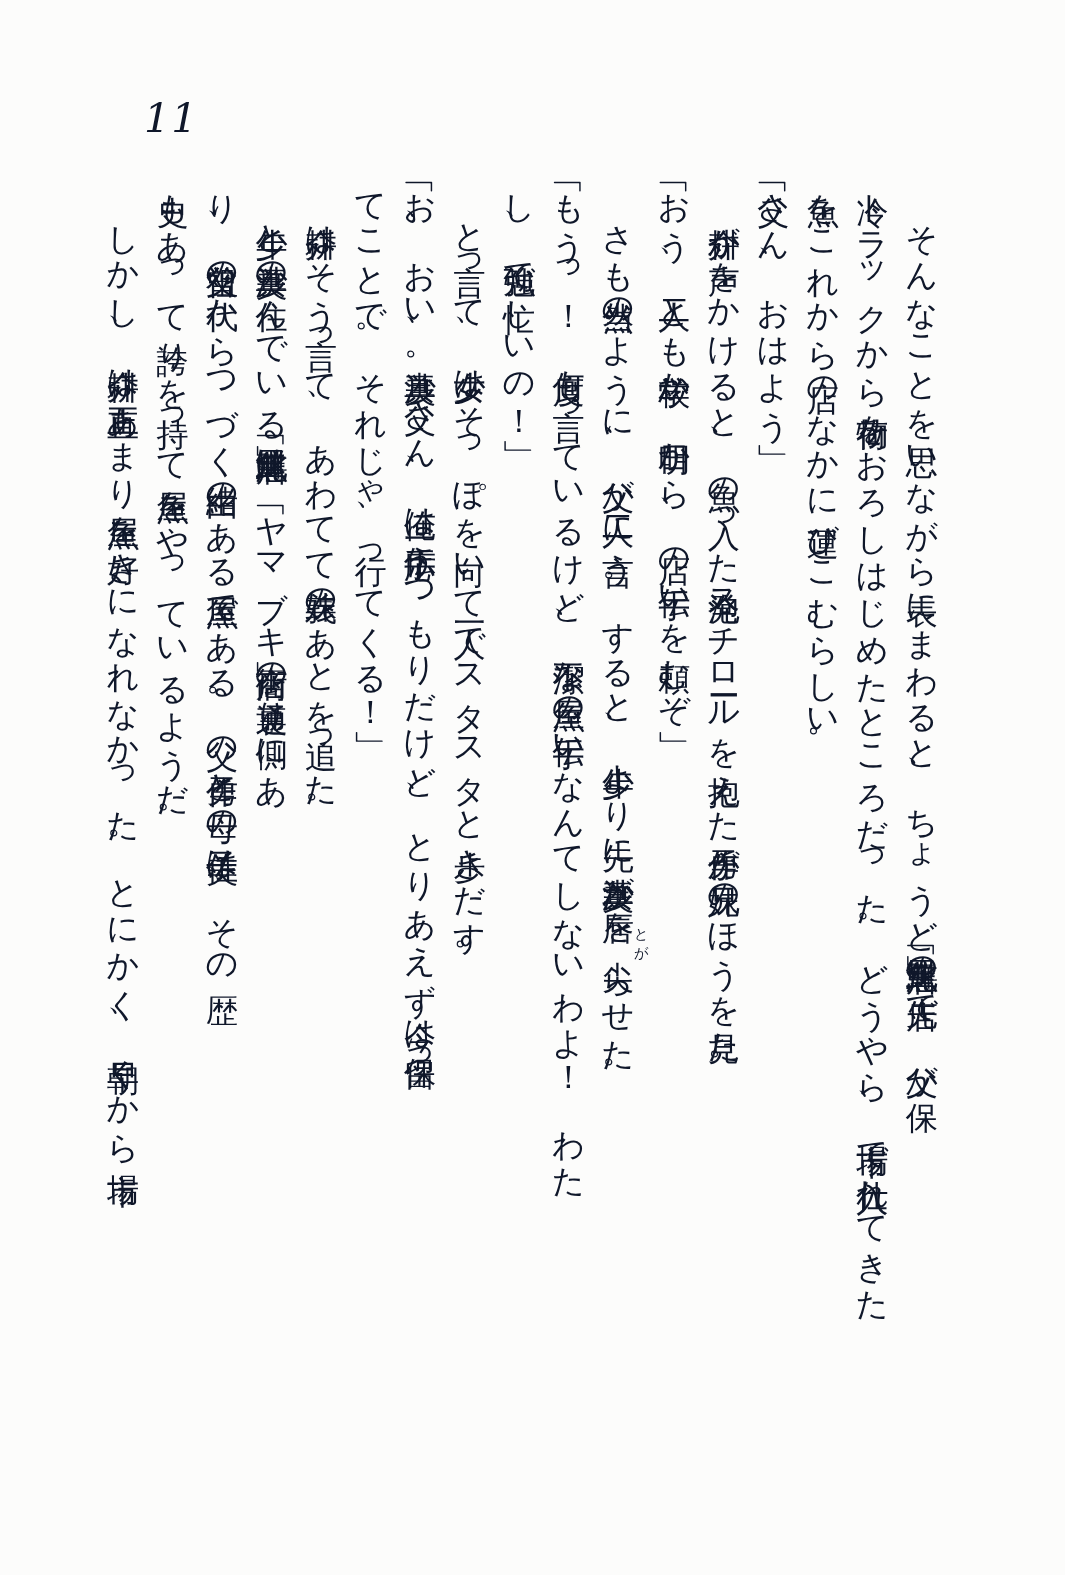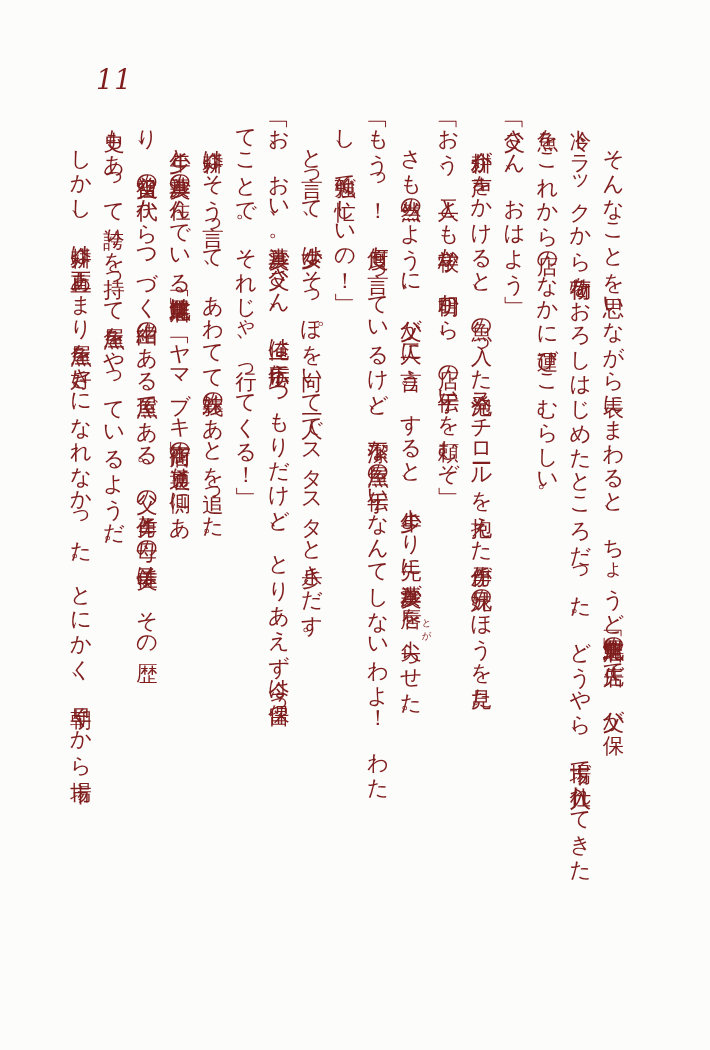--- a/index.html
+++ b/index.html
@@ -49,21 +49,21 @@
   }
   rt {
     font-size: 9.5px;
     letter-spacing: 0;
     font-family: "DejaVu Serif", "Liberation Serif", serif;
   }
 </style>
 </head>
 <body style="background: rgb(252, 252, 251);">
 
-<div class="page" style="color: #7f1d1d;">
+<div class="page" style="color: #0f172a;">
   <div class="page-number">11</div>
   <div class="text-block">
       <div class="line indent">そんなことを思いながら表にまわると、ちょうど「北里鮮魚店」の店先で、父が保</div>
       <div class="line">冷トラックから荷物をおろしはじめたところだった。どうやら、市場で仕入れてきた</div>
       <div class="line">魚をこれから店のなかに運びこむらしい。</div>
       <div class="line">「父さん、おはよう」</div>
       <div class="line indent">耕介が声をかけると、魚の入った発泡スチロールを抱えた勇作が兄妹のほうを見た。</div>
       <div class="line">「おう、二人とも学校か。明日から、店の手伝いを頼むぞ」</div>
       <div class="line indent">さも当然のように、父が二人に言う。すると、少年より先に真沙美が唇を<ruby>尖<rt>とが</rt></ruby>らせた。</div>
       <div class="line">「もうっ！　何度も言っているけど、不潔な魚屋の手伝いなんてしないわよ！　わた</div>

